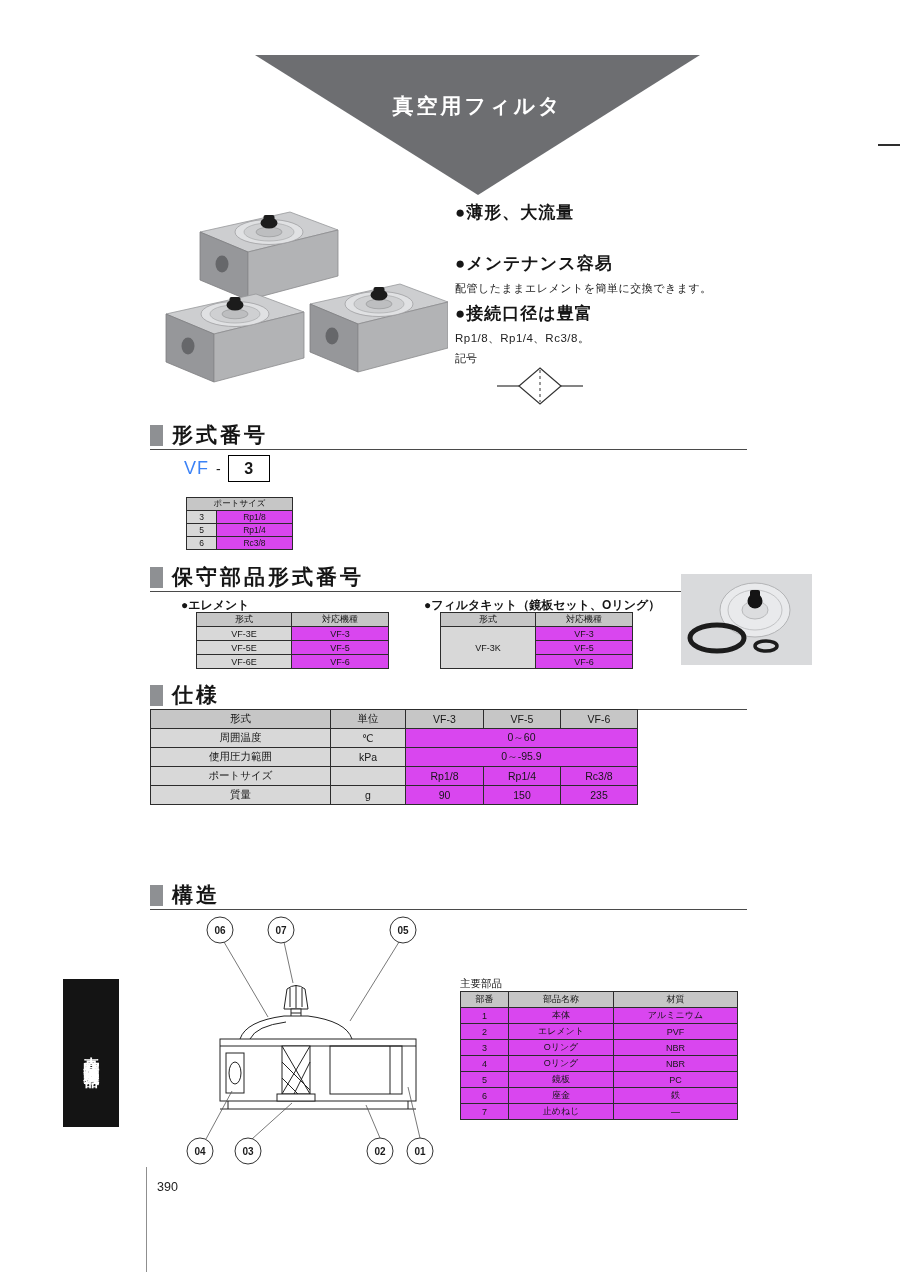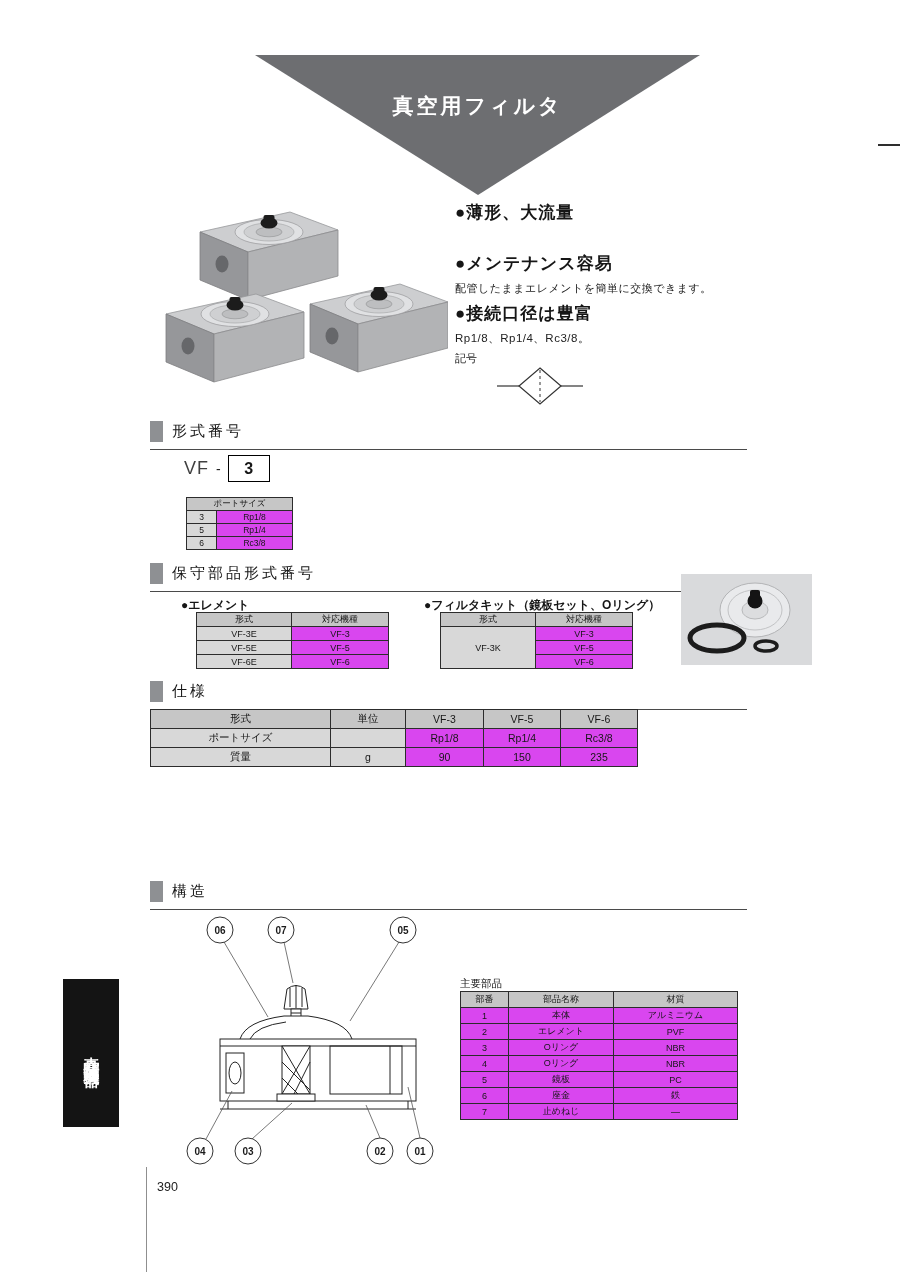--- a/index.html
+++ b/index.html
@@ -16,26 +16,26 @@
   .crop-mark{position:absolute;left:878px;top:144px;width:22px;height:2px;background:#2e2e2e}
 
   
   .feat-h{position:absolute;font-size:17px;font-weight:bold;letter-spacing:1px}
   .feat-b{position:absolute;font-size:11px;color:#222;letter-spacing:0.5px}
   .sym-label{position:absolute;font-size:11px}
 
   
   .sec{position:absolute;display:flex;align-items:center;gap:9px}
   .sec .marker{width:13px;height:21px;background:#8e9093}
-  .sec .stitle{font-size:15px;font-weight:normal;letter-spacing:3px}
+  .sec .stitle{font-size:21px;font-weight:bold;letter-spacing:3px}
   .hrule{position:absolute;height:1px;background:#4a4a4a;width:597px}
 
   
   .model-line{position:absolute;left:184px;top:455px;display:flex;align-items:center;gap:7px}
-  .model-prefix{font-size:18px;letter-spacing:1px;color:#404040}
+  .model-prefix{font-size:18px;letter-spacing:1px;color:#3b82f6}
   .model-sep{font-size:14px;color:#222}
   .code-box{width:42px;height:27px;border:1.5px solid #000;display:flex;align-items:center;
             justify-content:center;font-size:16px;font-weight:bold;background:#fff}
 
   
   .tbl{position:absolute;border-collapse:collapse;table-layout:fixed;background:#d946ef}
   .tbl th,.tbl td{border:1px solid #2c2c2c;text-align:center;vertical-align:middle;
                   overflow:hidden;padding:0 2px;font-weight:normal}
   .hd{background:#c6c6c6}
   .lb{background:#d8d8d8}
@@ -216,20 +216,30 @@
       <col style="width:77px">
         <col style="width:77px">
     </colgroup>
     <tbody>
         <tr>
       <th class="hd">形式</th>
       <th class="hd">単位</th>
       <th class="hd">VF-3</th>
       <th class="hd">VF-5</th>
       <th class="hd">VF-6</th>
+    </tr>
+    <tr>
+      <td class="lb">周囲温度</td>
+      <td class="lb">℃</td>
+      <td colspan="3">0～60</td>
+    </tr>
+    <tr>
+      <td class="lb">使用圧力範囲</td>
+      <td class="lb">kPa</td>
+      <td colspan="3">0～-95.9</td>
     </tr>
     <tr>
       <td class="lb">ポートサイズ</td>
       <td class="lb"></td>
       <td>Rp1/8</td>
       <td>Rp1/4</td>
       <td>Rc3/8</td>
     </tr>
     <tr>
       <td class="lb">質量</td>

